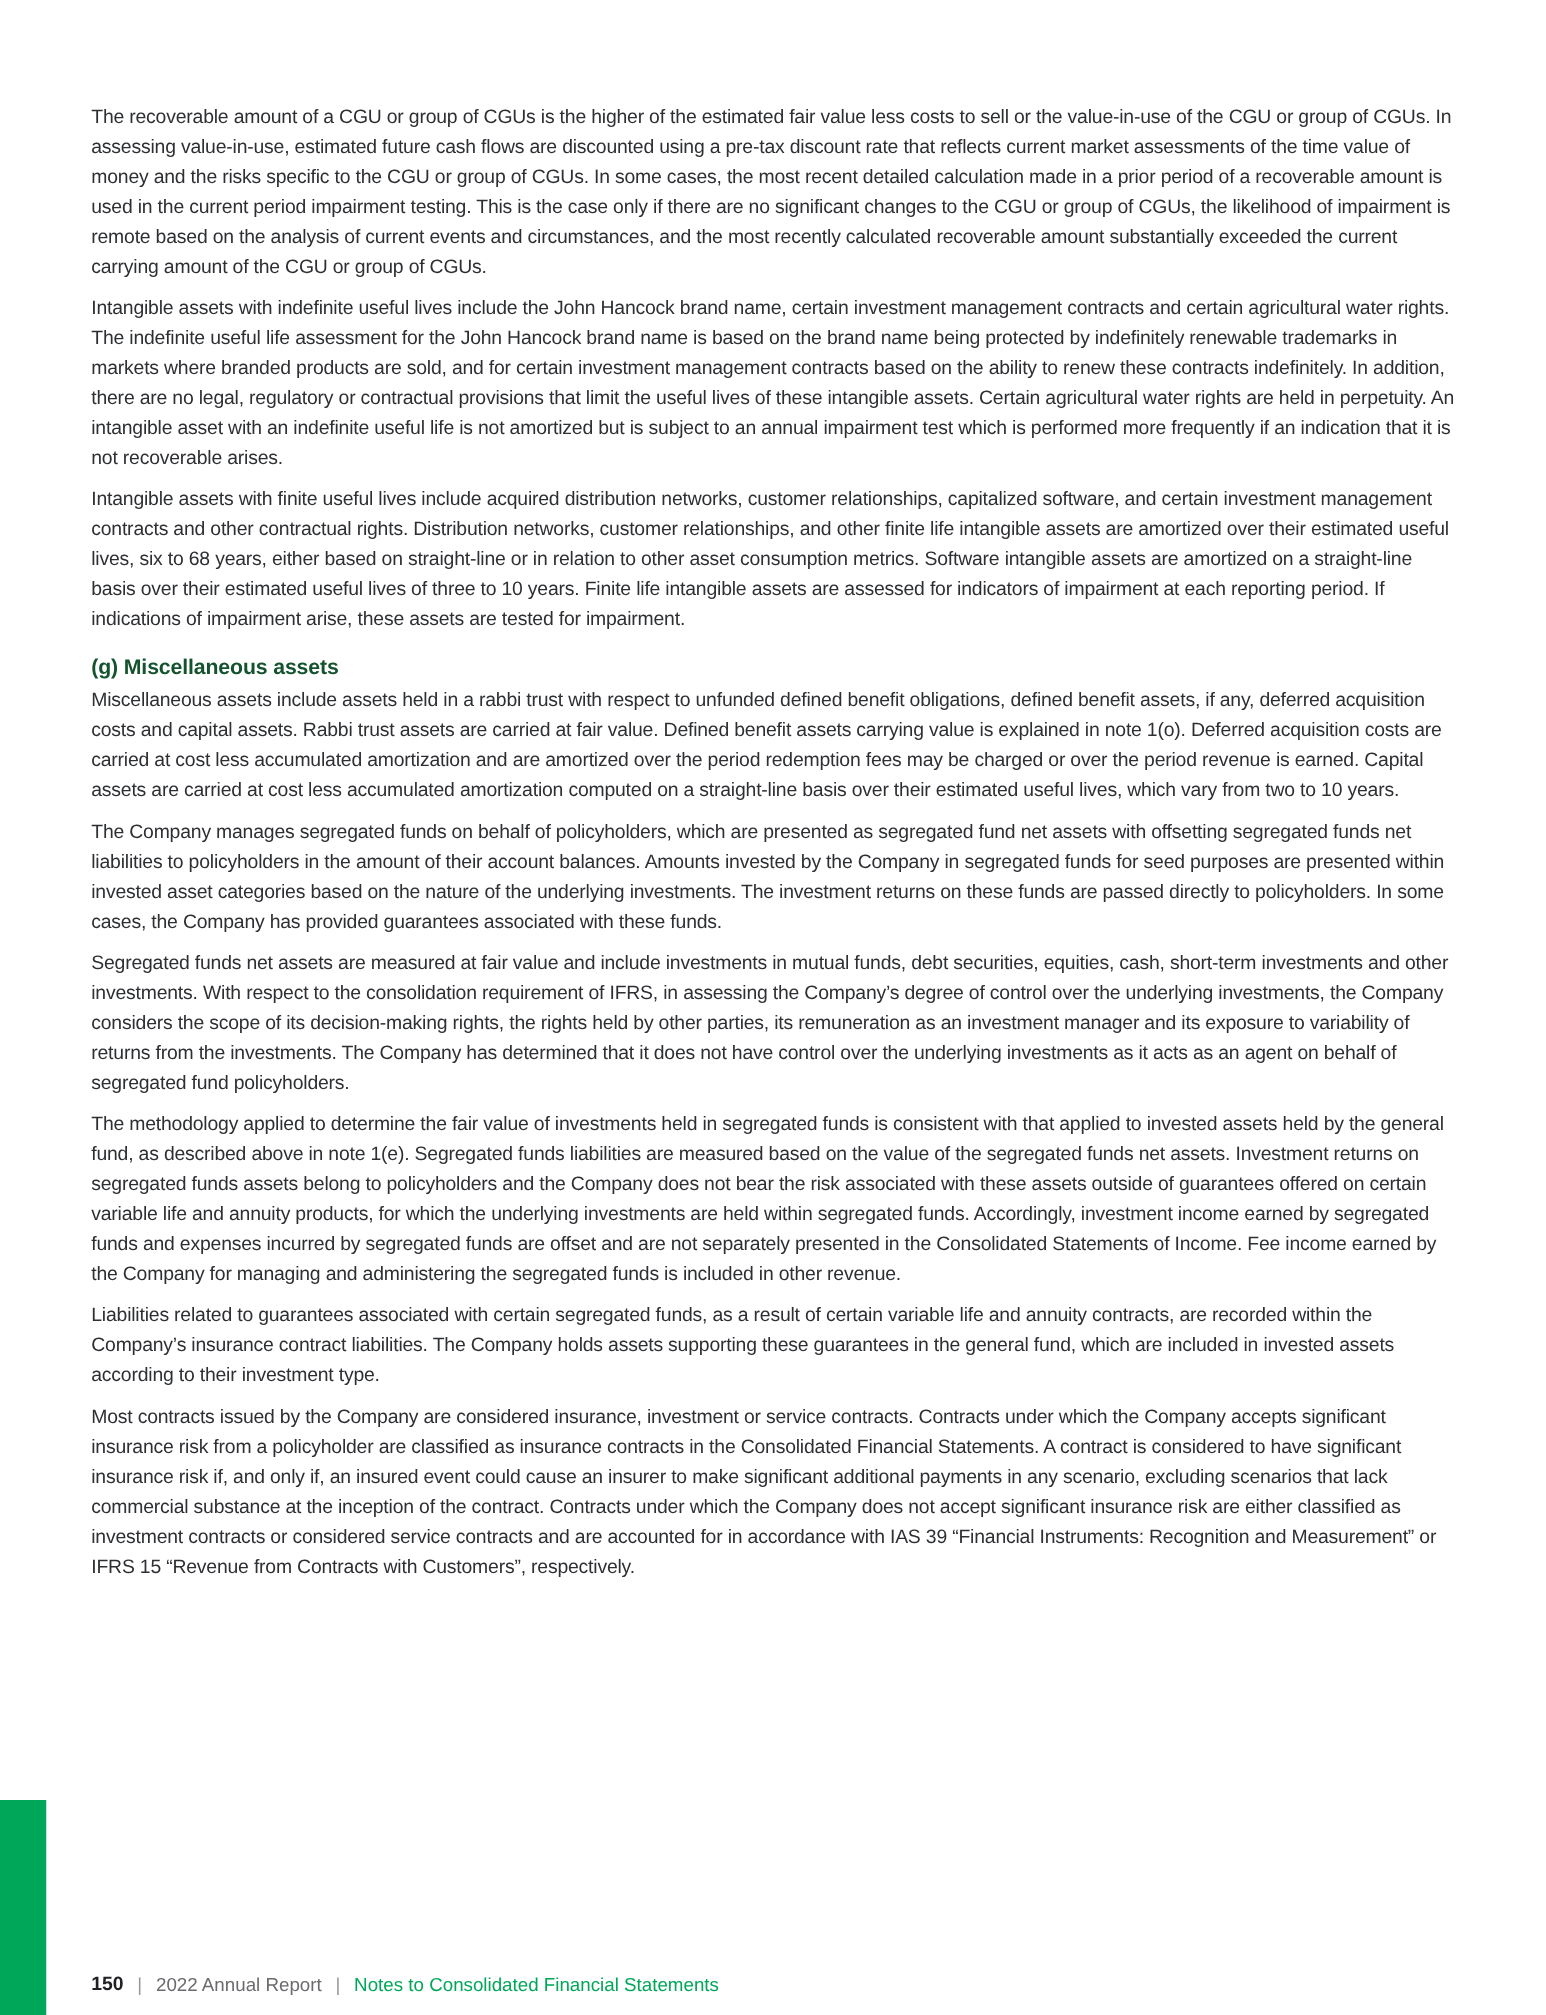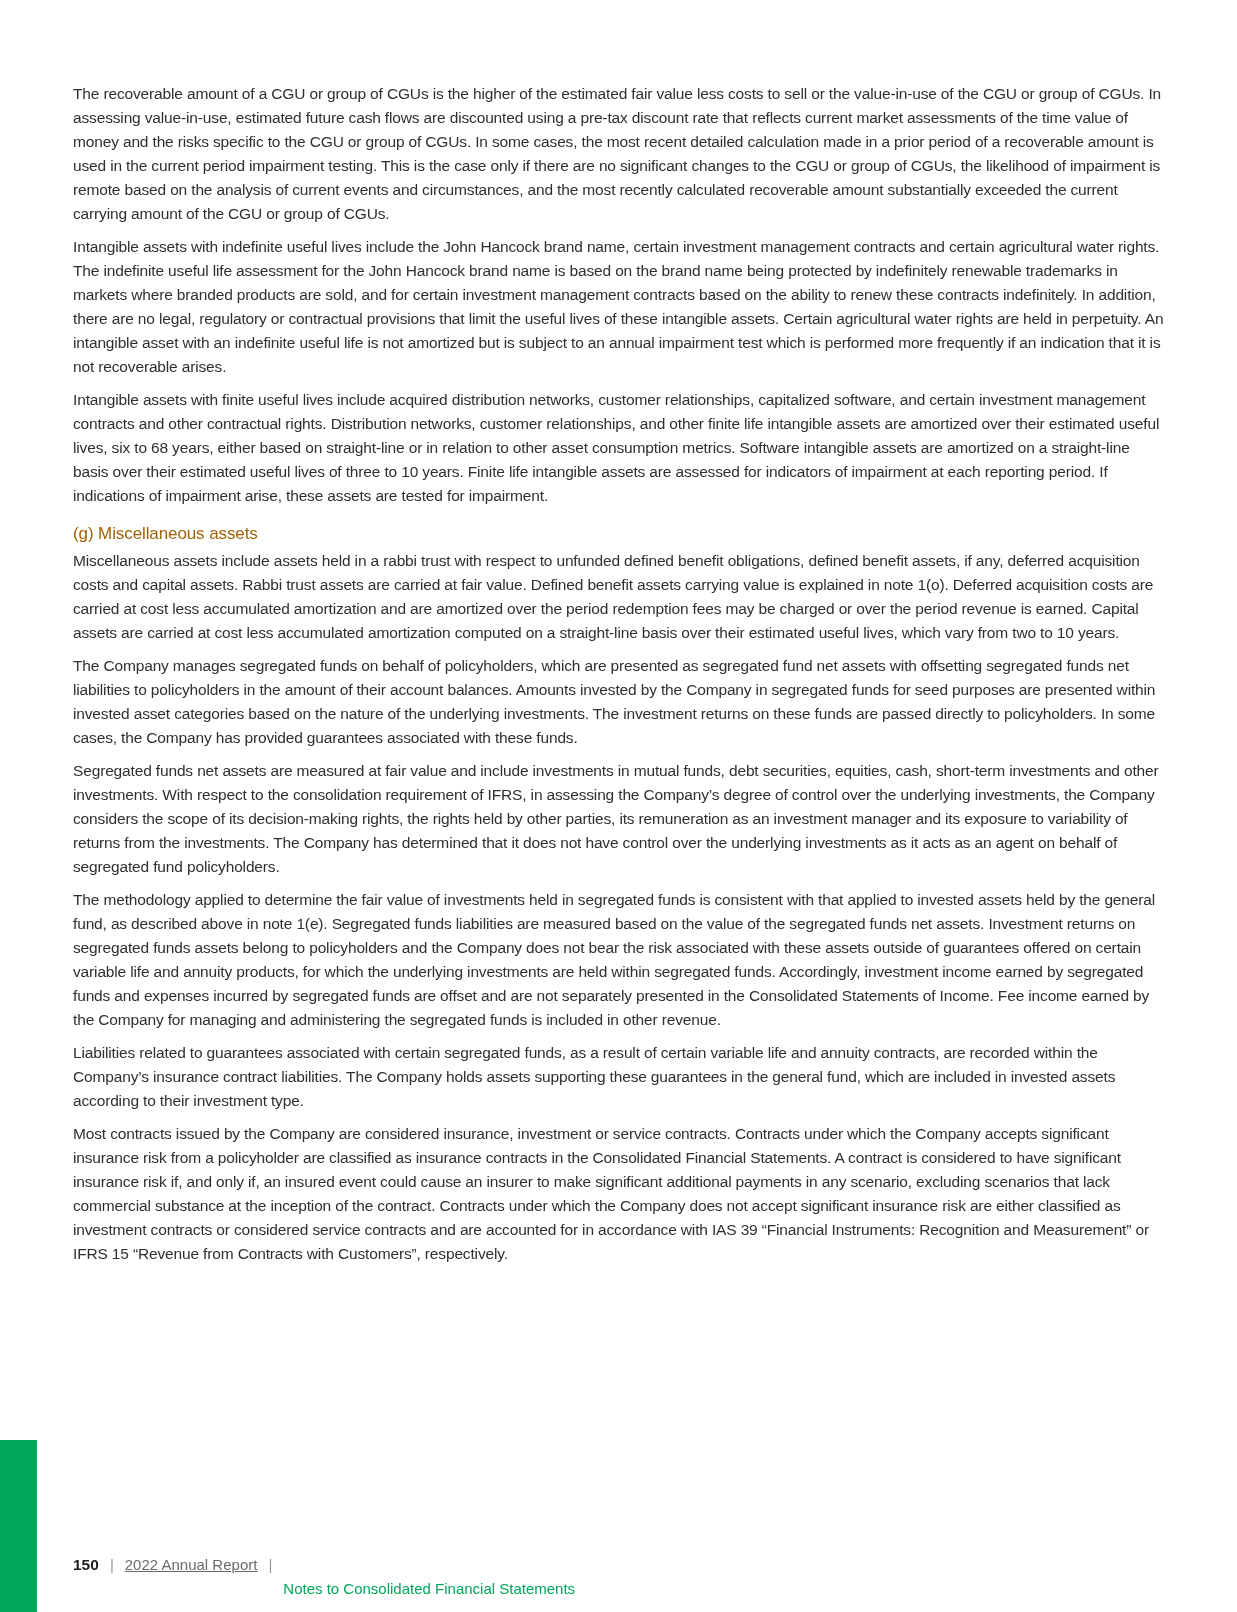--- a/index.html
+++ b/index.html
@@ -26,47 +26,46 @@
     font-size: 15.5px;
     line-height: 24px;
     color: #2d2f33;
     letter-spacing: -0.15px;
     text-align: left;
   }
   .content h3.heading {
     margin: 15px 0 4px 0;
     font-size: 17px;
     line-height: 22px;
-    font-weight: normal;
-    color: #a16207;
+    font-weight: bold;
+    color: #14532d;
     letter-spacing: -0.1px;
   }
   .footer {
     position: absolute;
     left: 73px;
     top: 1532px;
     display: flex;
-    align-items: center;
+    align-items: flex-end;
     font-size: 15px;
     color: #6a6b6e;
     white-space: nowrap;
   }
   .footer .pageno {
     color: #202124;
     font-weight: bold;
     font-size: 15.5px;
   }
   .footer .sep {
     color: #96979a;
     margin: 0 11px;
     font-size: 15px;
   }
   .footer .report {
     color: #6a6b6e;
-    text-decoration: underline;
   }
   .footer .section-green {
     color: #00a758;
     margin-top: 48px;
   }
   .accent-bar {
     position: absolute;
     left: 0;
     top: 1440px;
     width: 37px;

